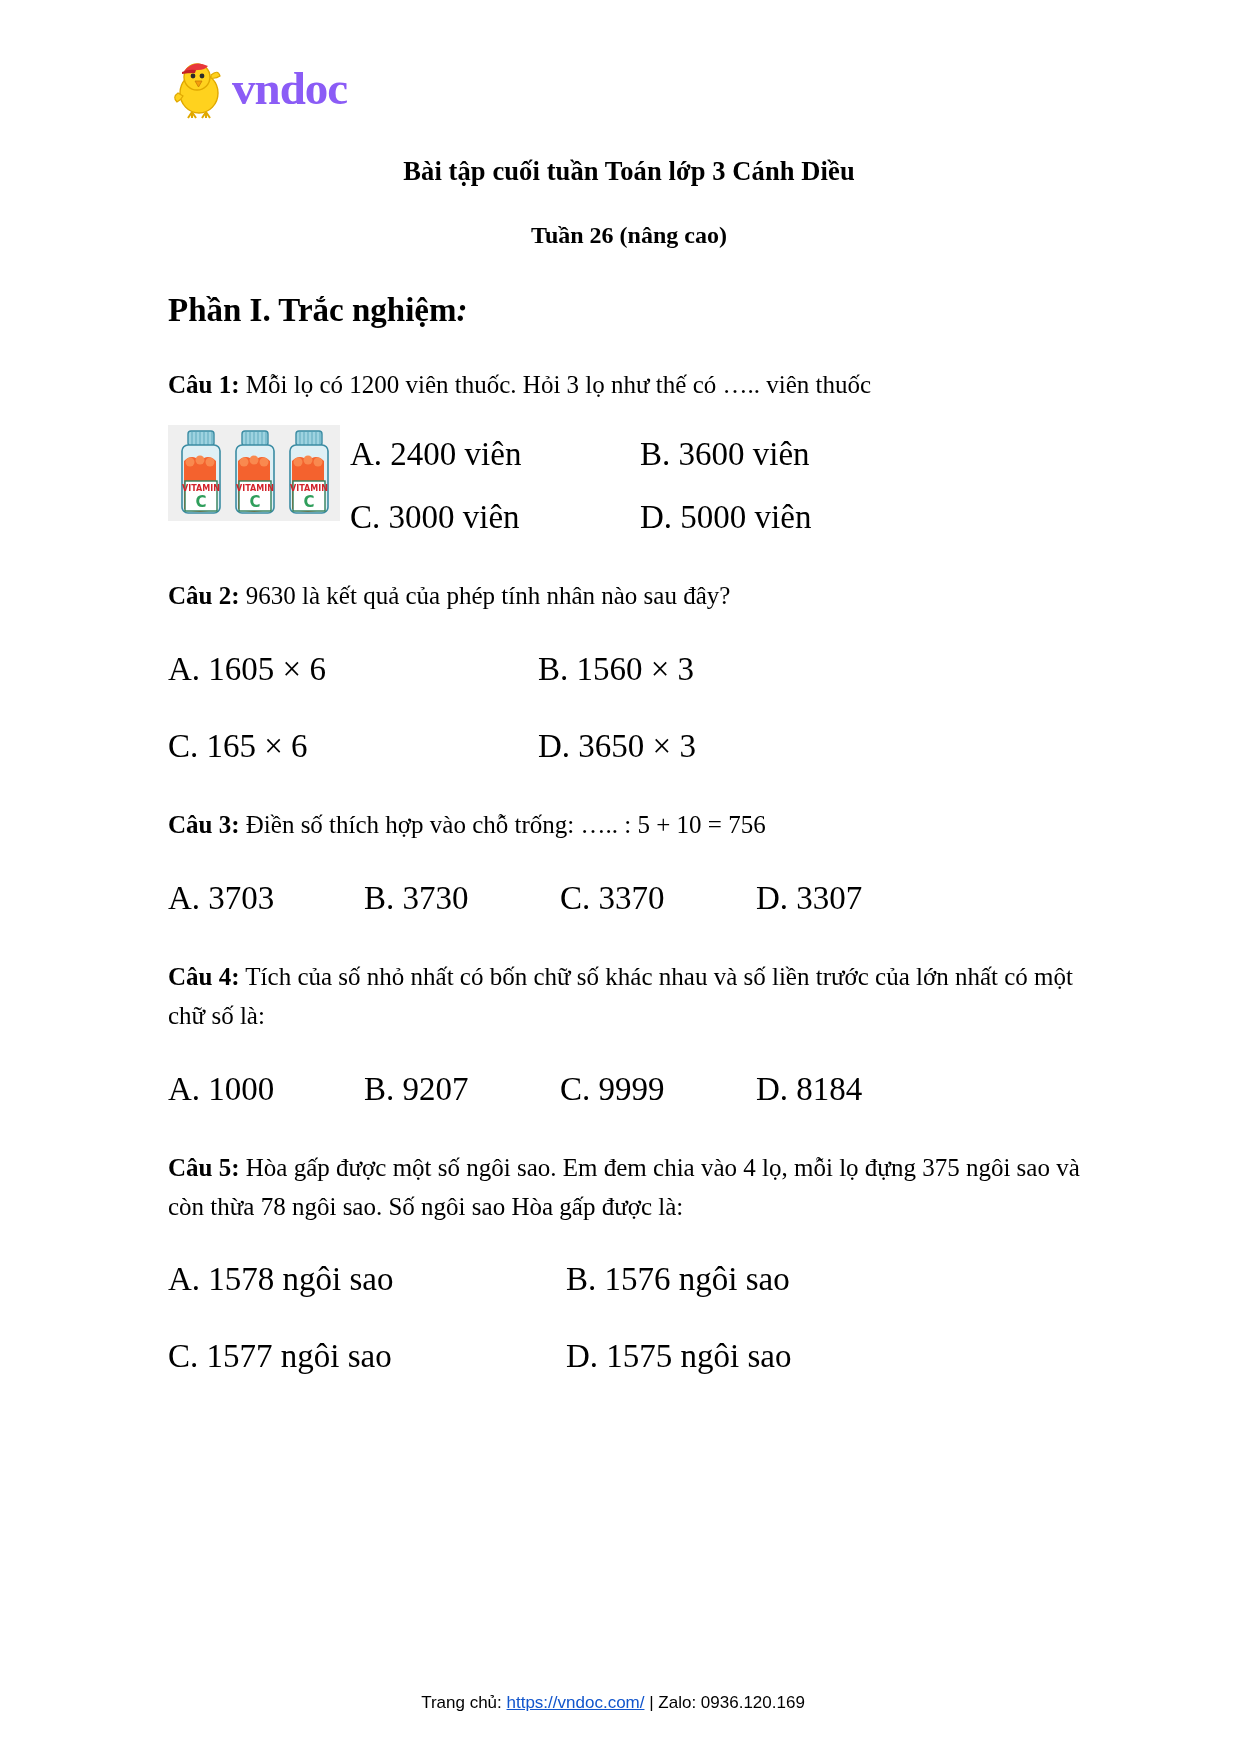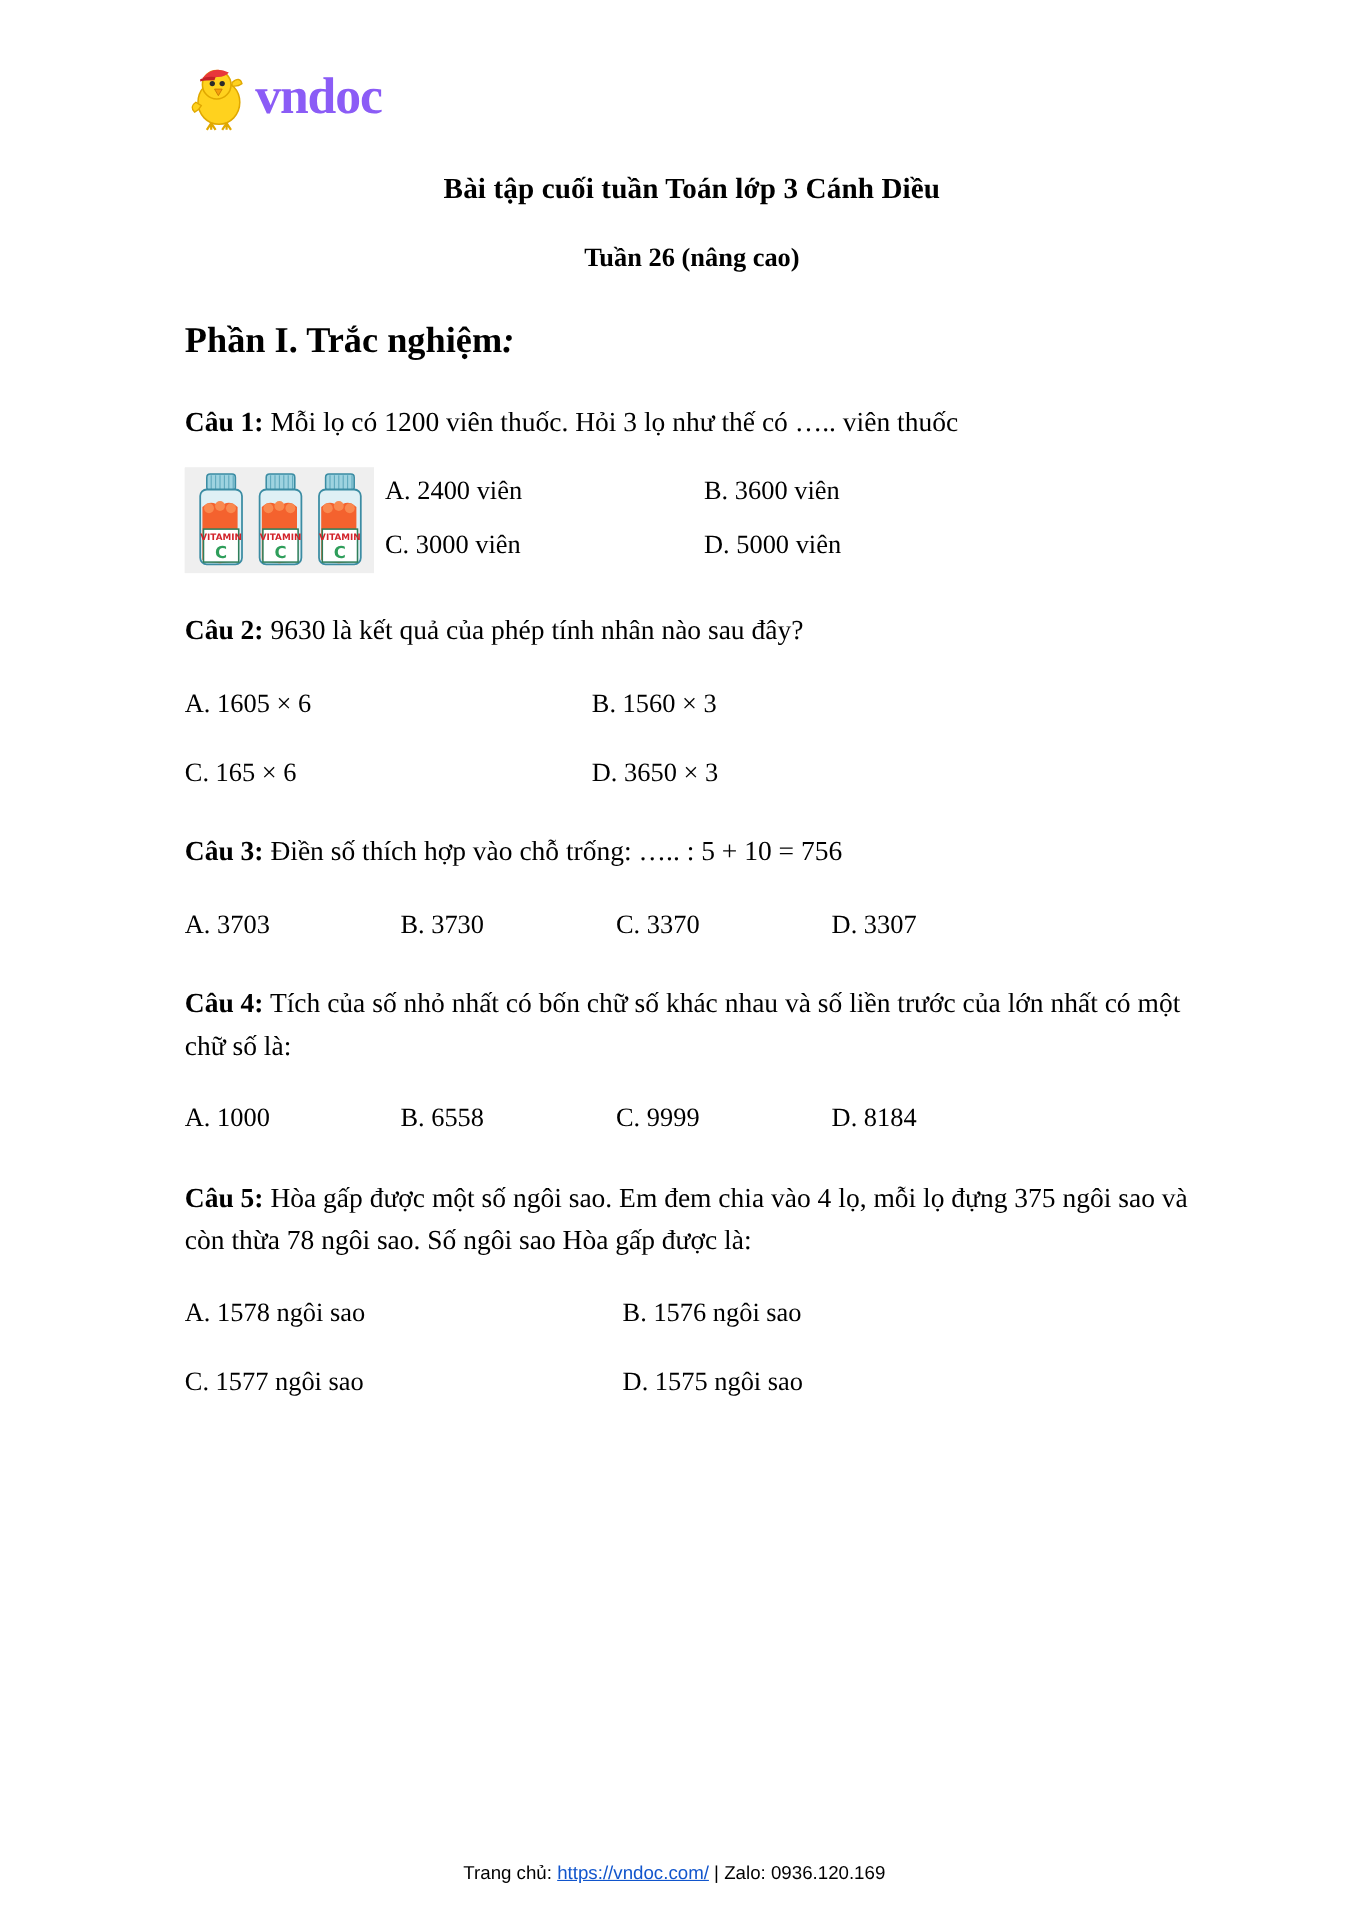--- a/index.html
+++ b/index.html
@@ -102,21 +102,21 @@
     background: #efefef;
     display: block;
   }
 
   .opts-inline {
     flex: 1;
     padding-top: 10px;
   }
   .opt-row {
     display: flex;
-    font-size: 24px;
+    font-size: 33px;
     line-height: 1.55;
     margin-bottom: 12px;
   }
   .opt-row:last-child { margin-bottom: 0; }
 
   
   .opts-2col .opt { width: 290px; }
   .opts-2col .opt:last-child { width: auto; }
 
   
@@ -277,21 +277,21 @@
       <span class="opt">D. 3307</span>
     </div>
   </div>
 
   <p class="question">
     <span class="qnum">Câu 4:</span><span> Tích của số nhỏ nhất có bốn chữ số khác nhau và số liền trước của lớn nhất có một chữ số là:</span>
   </p>
   <div class="opts-block cols4">
     <div class="opt-row">
       <span class="opt">A. 1000</span>
-      <span class="opt">B.  6558</span>
+      <span class="opt">B.  9207</span>
       <span class="opt">C. 9999</span>
       <span class="opt">D. 8184</span>
     </div>
   </div>
 
   <p class="question">
     <span class="qnum">Câu 5:</span><span> Hòa gấp được một số ngôi sao. Em đem chia vào 4 lọ, mỗi lọ đựng 375 ngôi sao và còn thừa 78 ngôi sao. Số ngôi sao Hòa gấp được là:</span>
   </p>
   <div class="opts-block cols2b">
     <div class="opt-row">

